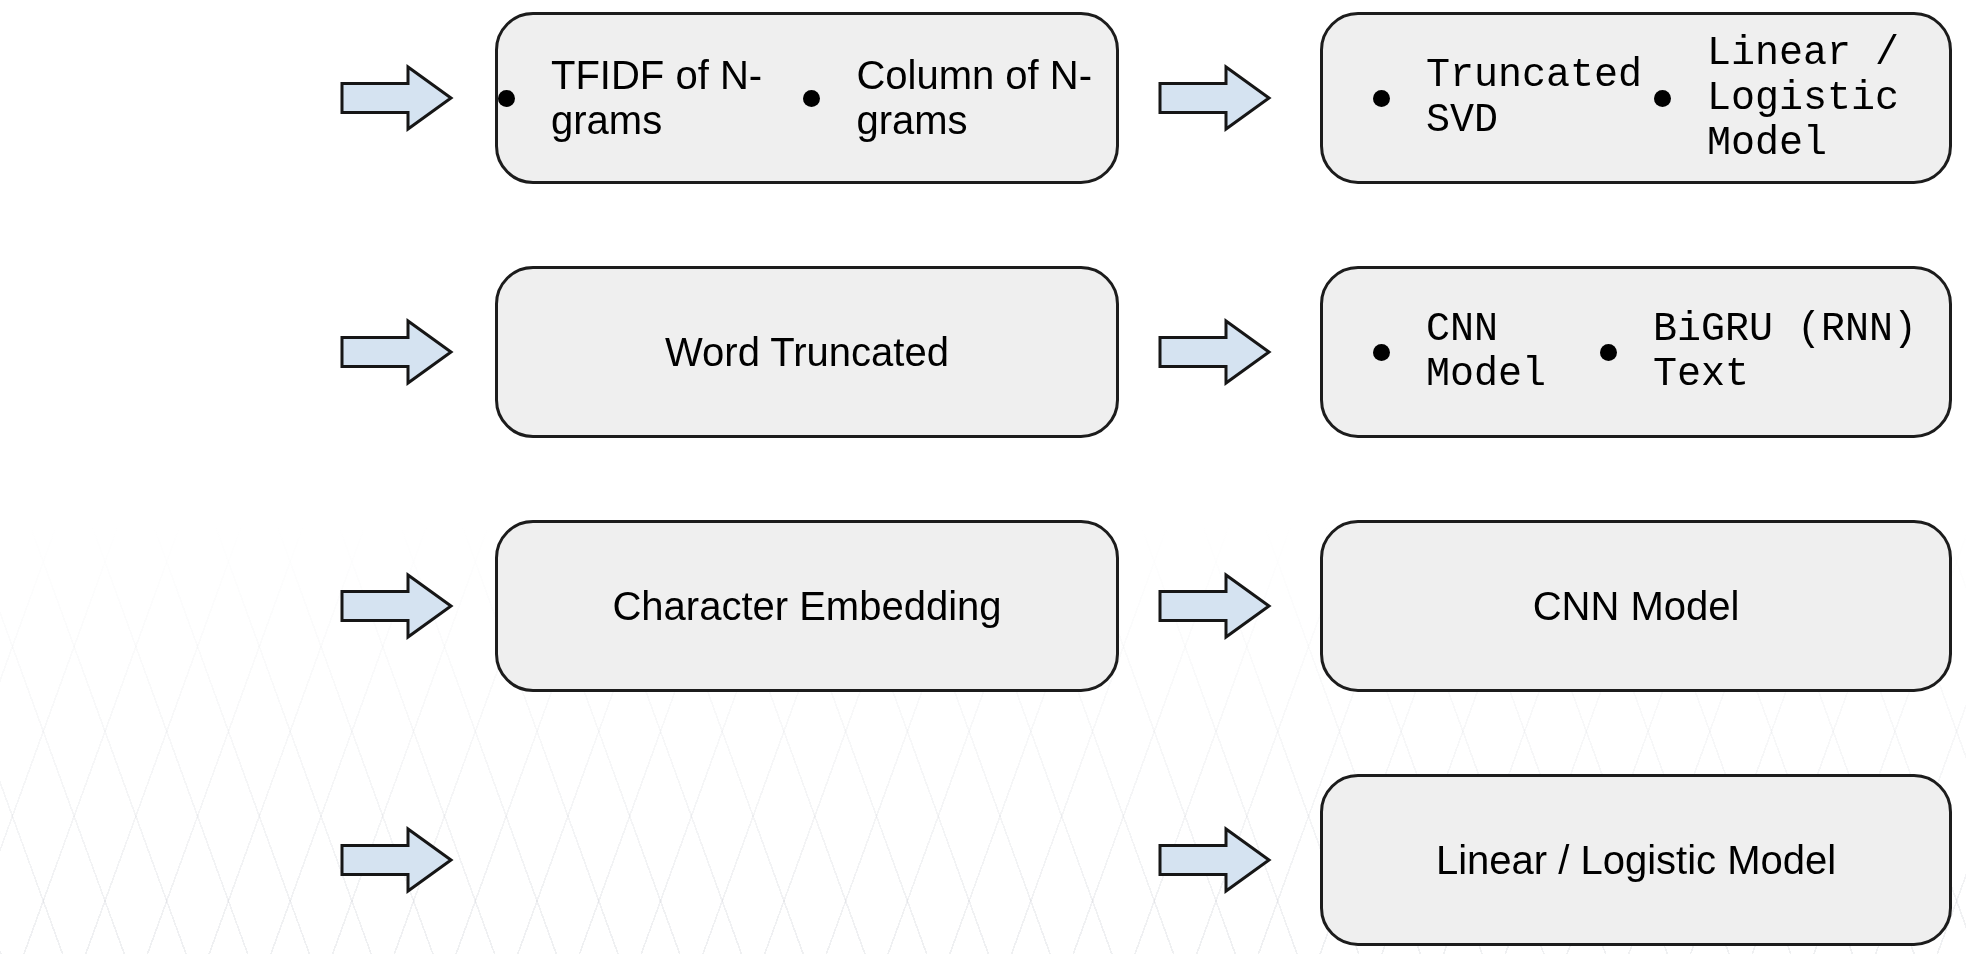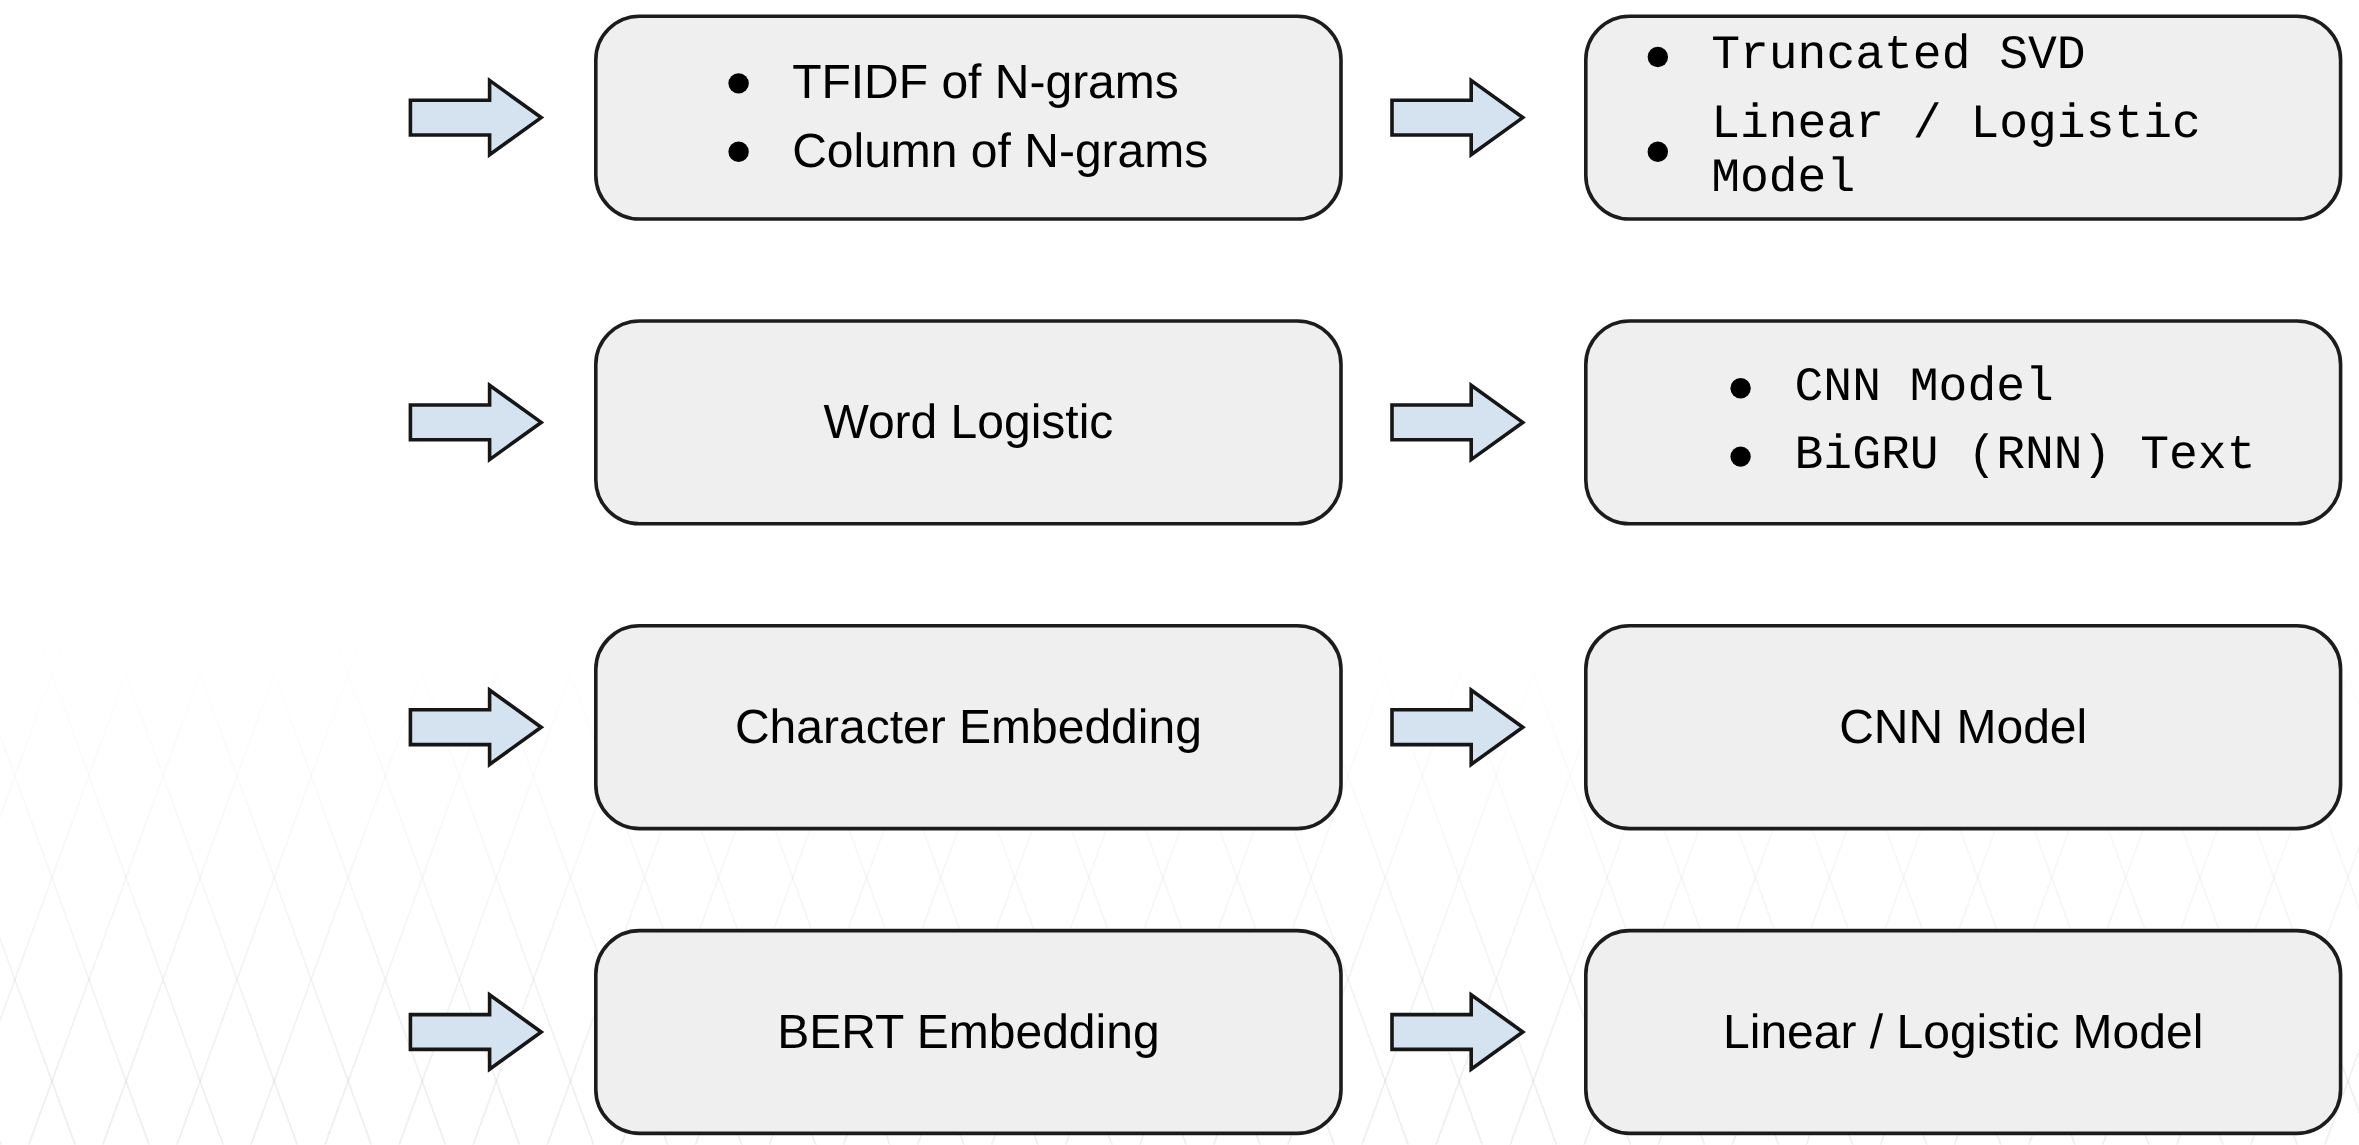--- a/index.html
+++ b/index.html
@@ -42,21 +42,21 @@
   .source{
     left:14px;top:12px;width:292px;height:928px;
     border-radius:52px;
   }
   .pre{white-space:pre-line;text-align:center;line-height:1.3;}
   .rows{position:absolute;inset:0;z-index:1;}
   .row{position:absolute;left:0;width:100%;height:172px;}
   .feature{left:495px;top:0;width:624px;height:172px;border-radius:38px;}
   .model{left:1320px;top:0;width:632px;height:172px;border-radius:38px;}
   .left-list{justify-content:center;padding-left:50px;font-family:Liberation Mono, monospace;}
-  .list{display:flex;flex-direction:column;gap:12px;}
+  .list{display:flex;flex-direction:row;gap:12px;}
   .li{display:flex;align-items:center;}
   .bullet{
     width:17px;height:17px;border-radius:50%;
     background:var(--text);margin-right:36px;flex:none;
   }
   .plain{text-align:center;}
   .arrow{position:absolute;top:52px;width:114px;height:68px;z-index:1;}
   .arrow polygon{
     fill:var(--arrow_fill);
     stroke:var(--arrow_outline);
@@ -106,21 +106,21 @@
             </div>
           </div>
         </div>
   </div>
 
   <div class="row" style="top: 266px;">
     <svg class="arrow a1" viewBox="0 0 114 68">
       <polygon points="2,19.5 68,19.5 68,3 111,34 68,65 68,48.5 2,48.5"></polygon>
     </svg>
     <div class="box feature">
-          <div class="plain">Word Logistic</div>
+          <div class="plain">Word Truncated</div>
         </div>
     <svg class="arrow a2" viewBox="0 0 114 68">
       <polygon points="2,19.5 68,19.5 68,3 111,34 68,65 68,48.5 2,48.5"></polygon>
     </svg>
     <div class="box model left-list">
           <div class="list">
             <div class="li">
               <span class="bullet"></span>
               <span>CNN Model</span>
             </div>
@@ -144,23 +144,20 @@
     </svg>
     <div class="box model">
           <div class="plain">CNN Model</div>
         </div>
   </div>
 
   <div class="row" style="top: 774px;">
     <svg class="arrow a1" viewBox="0 0 114 68">
       <polygon points="2,19.5 68,19.5 68,3 111,34 68,65 68,48.5 2,48.5"></polygon>
     </svg>
-    <div class="box feature">
-          <div class="plain">BERT Embedding</div>
-        </div>
     <svg class="arrow a2" viewBox="0 0 114 68">
       <polygon points="2,19.5 68,19.5 68,3 111,34 68,65 68,48.5 2,48.5"></polygon>
     </svg>
     <div class="box model">
           <div class="plain">Linear / Logistic Model</div>
         </div>
   </div>
 </div>
 </div>
 

